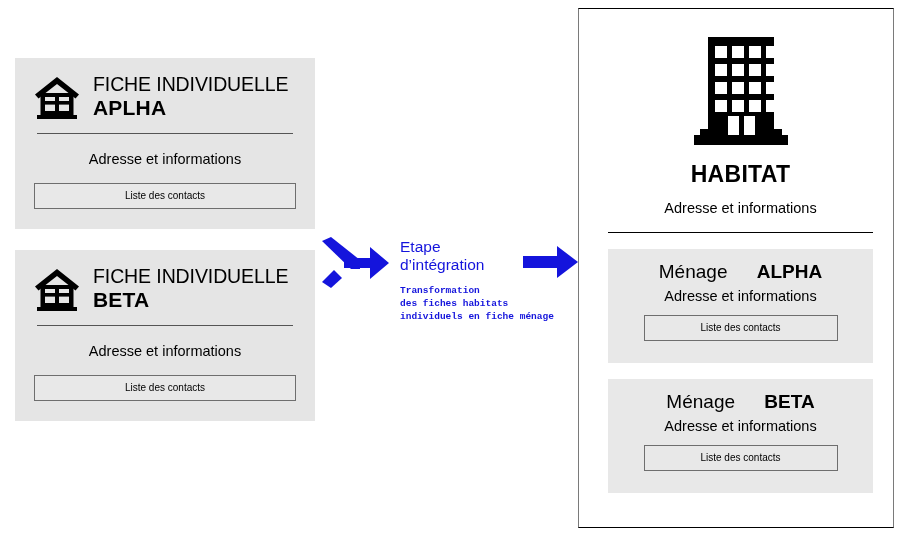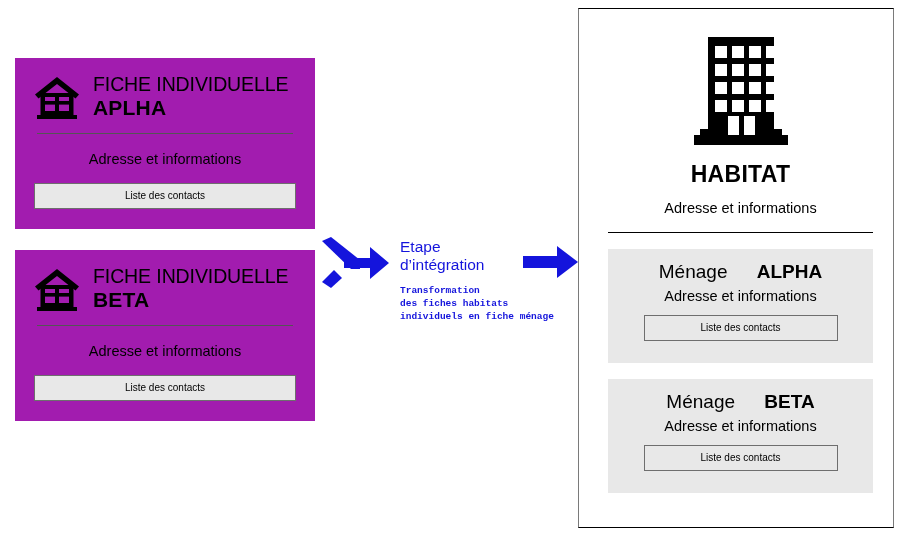--- a/index.html
+++ b/index.html
@@ -8,21 +8,21 @@
     background: #ffffff;
     font-family: "Liberation Sans", sans-serif;
     overflow: hidden;
   }
   #stage { position: relative; width: 901px; height: 542px; background: #ffffff; }
 
   
   #left-column { position: absolute; left: 15px; top: 58px; width: 300px; }
 
   .fiche-card {
-    background: #a21caf;
+    background: #e5e5e5;
     width: 300px;
     padding: 16px 19px 20px 19px;
   }
   .fiche-card + .fiche-card { margin-top: 21px; }
 
   .fiche-head { display: flex; align-items: center; gap: 13px; }
   .house-icon { width: 46px; height: 46px; flex: 0 0 46px; }
   .fiche-title { line-height: 1.12; }
   .fiche-title .t-line1 {
     display: block; font-size: 19.5px; font-weight: 400; color: #000;

